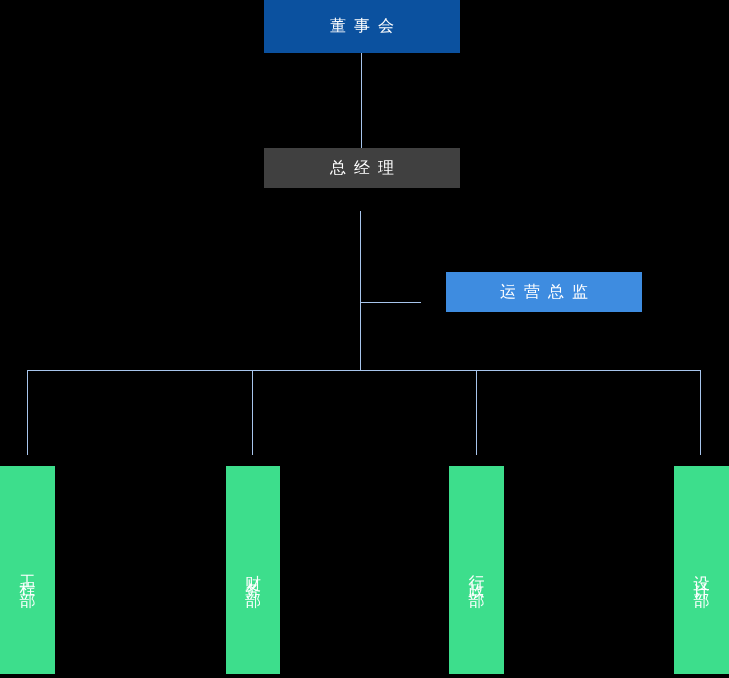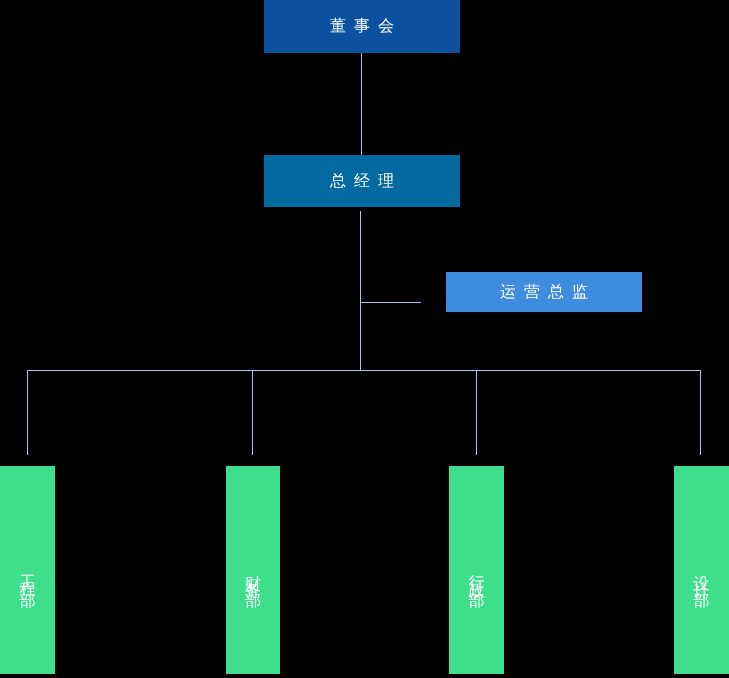--- a/index.html
+++ b/index.html
@@ -34,21 +34,21 @@
     letter-spacing: 8px;
     margin-bottom: -8px;
     line-height: 1;
   }
   .line {
     position: absolute;
     background: #a7c5ec;
   }
   
   #box-board { left: 264px; top: 0;     width: 196px; height: 53px;  background: #0b519f; }
-  #box-gm    { left: 264px; top: 155px; width: 196px; height: 52px;  background: #0369a1; }
+  #box-gm    { left: 264px; top: 148px; width: 196px; height: 40px;  background: #404040; }
   #box-ops   { left: 446px; top: 272px; width: 196px; height: 40px;  background: #3e8ce0; }
   .dept      { top: 466px; height: 208px; background: #3dde8c; }
   #dept-0 { left: 0;     width: 55px; }
   #dept-1 { left: 226px; width: 54px; }
   #dept-2 { left: 449px; width: 55px; }
   #dept-3 { left: 674px; width: 55px; }
   
   #l-v1     { left: 361px; top: 53px;  width: 1px;   height: 102px; }
   #l-v2     { left: 360px; top: 211px; width: 1px;   height: 159px; }
   #l-branch { left: 361px; top: 302px; width: 60px;  height: 1px; }

